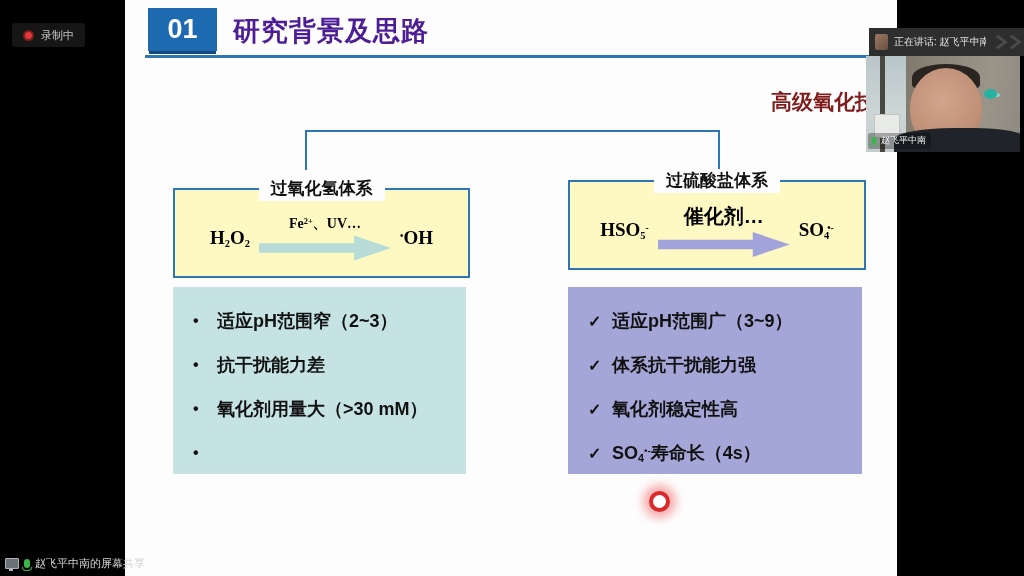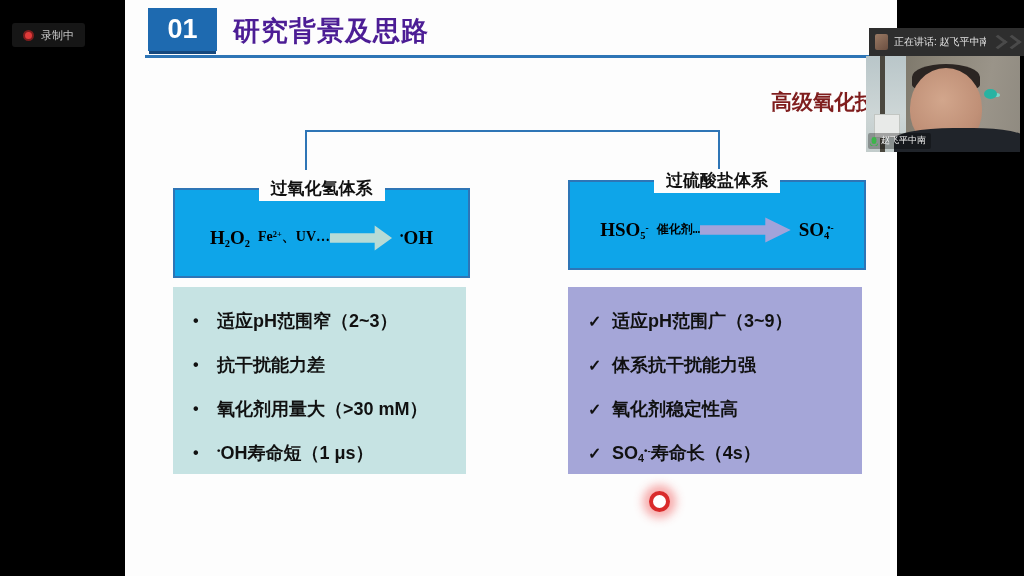--- a/index.html
+++ b/index.html
@@ -8,31 +8,31 @@
   
   .slide{position:absolute;left:125px;top:0;width:772px;height:576px;background:#fdfdfd;}
   .chapter-box{position:absolute;left:23px;top:8px;width:69px;height:43px;background:#1e6ab0;
     color:#fff;font-size:27px;font-weight:bold;display:flex;align-items:center;justify-content:center;
     box-shadow:0 4px 0 -1px #15487e;}
   .slide-title{position:absolute;left:108px;top:13px;font-size:27px;font-weight:bold;color:#4c1d95;letter-spacing:1px;}
   .underline{position:absolute;left:20px;top:55px;width:748px;height:3px;background:#2e75b6;}
   .heading{position:absolute;left:0;top:88px;width:100%;text-align:right;font-size:21px;font-weight:bold;color:#7f1d1d;}
   .bracket{position:absolute;left:180px;top:130px;width:411px;height:38px;
     border-top:2px solid #2e75b6;border-left:2px solid #2e75b6;border-right:2px solid #2e75b6;}
-  .chem-box{position:absolute;border:2px solid #2e75b6;background:#0ea5e9;}
+  .chem-box{position:absolute;border:2px solid #2e75b6;background:#fef9c3;}
   .chem-box.left{left:48px;top:188px;width:293px;height:86px;}
   .chem-box.right{left:443px;top:180px;width:294px;height:86px;}
   .legend{position:absolute;top:-13px;left:50%;transform:translateX(-50%);background:#fdfdfd;
     padding:0 12px;font-size:17px;font-weight:600;color:#111;white-space:nowrap;line-height:24px;}
   .chem-row{display:flex;align-items:center;justify-content:center;height:100%;gap:8px;padding-top:10px;box-sizing:border-box;}
   .formula{font-family:"Liberation Serif",serif;font-weight:bold;font-size:19px;color:#000;white-space:nowrap;}
   .formula sub{font-size:0.55em;vertical-align:-0.3em;}
   .formula sup{font-size:0.5em;vertical-align:0.55em;}
   .formula sup.stack{margin-left:-2px;}
-  .arrow-wrap{display:flex;flex-direction:row;align-items:center;width:134px;}
+  .arrow-wrap{display:flex;flex-direction:column;align-items:center;width:134px;}
   .arrow-label{font-family:"Liberation Serif",serif;font-weight:bold;font-size:14px;color:#000;margin-bottom:2px;white-space:nowrap;}
   .arrow-label sup{font-size:0.6em;vertical-align:0.5em;}
   .block-arrow{width:132px;height:26px;
     clip-path:polygon(0 32%,72% 32%,72% 2%,100% 50%,72% 98%,72% 68%,0 68%);}
   .block-arrow.teal{background:#b7dbd6;}
   .block-arrow.purple{background:#a2a3da;}
   .panel{position:absolute;margin:0;padding:12px 0 0 20px;list-style:none;box-sizing:border-box;}
   .panel.teal{left:48px;top:287px;width:293px;height:187px;background:#c6e3e3;}
   .panel.purple{left:443px;top:287px;width:294px;height:187px;background:#a5a6d8;}
   .panel .row{display:flex;align-items:center;height:44px;font-size:18px;font-weight:600;color:#111;}
@@ -110,21 +110,21 @@
         </div>
         <span class="formula"><sup>•</sup><span>OH</span></span>
       </div>
     </div>
 
     <div class="chem-box right">
       <div class="legend">过硫酸盐体系</div>
       <div class="chem-row">
         <span class="formula"><span>HSO</span><sub>5</sub><sup>-</sup></span>
         <div class="arrow-wrap">
-          <div class="arrow-label" style="font-family:Liberation Mono, monospace;font-size:12px;">催化剂…</div>
+          <div class="arrow-label" style="font-family:Liberation Sans, sans-serif;font-size:20px;">催化剂…</div>
           <div class="block-arrow purple"></div>
         </div>
         <span class="formula"><span>SO</span><sub>4</sub><sup class="stack">•-</sup></span>
       </div>
     </div>
 
     <ul class="panel teal">
       <li class="row">
         <span class="marker">•</span>
         <span class="txt">适应pH范围窄（2~3）</span>
@@ -132,21 +132,20 @@
       <li class="row">
         <span class="marker">•</span>
         <span class="txt">抗干扰能力差</span>
       </li>
       <li class="row">
         <span class="marker">•</span>
         <span class="txt">氧化剂用量大（&gt;30 mM）</span>
       </li>
       <li class="row">
         <span class="marker">•</span>
-        <span class="txt"><sup>•</sup><span>OH寿命短（1 μs）</span></span>
       </li>
     </ul>
 
     <ul class="panel purple">
       <li class="row">
         <span class="marker">✓</span>
         <span class="txt">适应pH范围广（3~9）</span>
       </li>
       <li class="row">
         <span class="marker">✓</span>
@@ -181,14 +180,19 @@
     <div class="vc-hair"></div>
     <div class="vc-head"></div>
     <div class="vc-body"></div>
     <div class="vc-logo"></div>
     <div class="vc-nametag">
       <span class="mic-icon"></span>
       <span class="vc-name">赵飞平中南</span>
     </div>
   </div>
 
+  <div class="share-bar">
+    <span class="mon-icon"></span>
+    <span class="mic-icon"></span>
+    <span class="share-text">赵飞平中南的屏幕共享</span>
+  </div>
 
 </div>
 
 </body></html>

